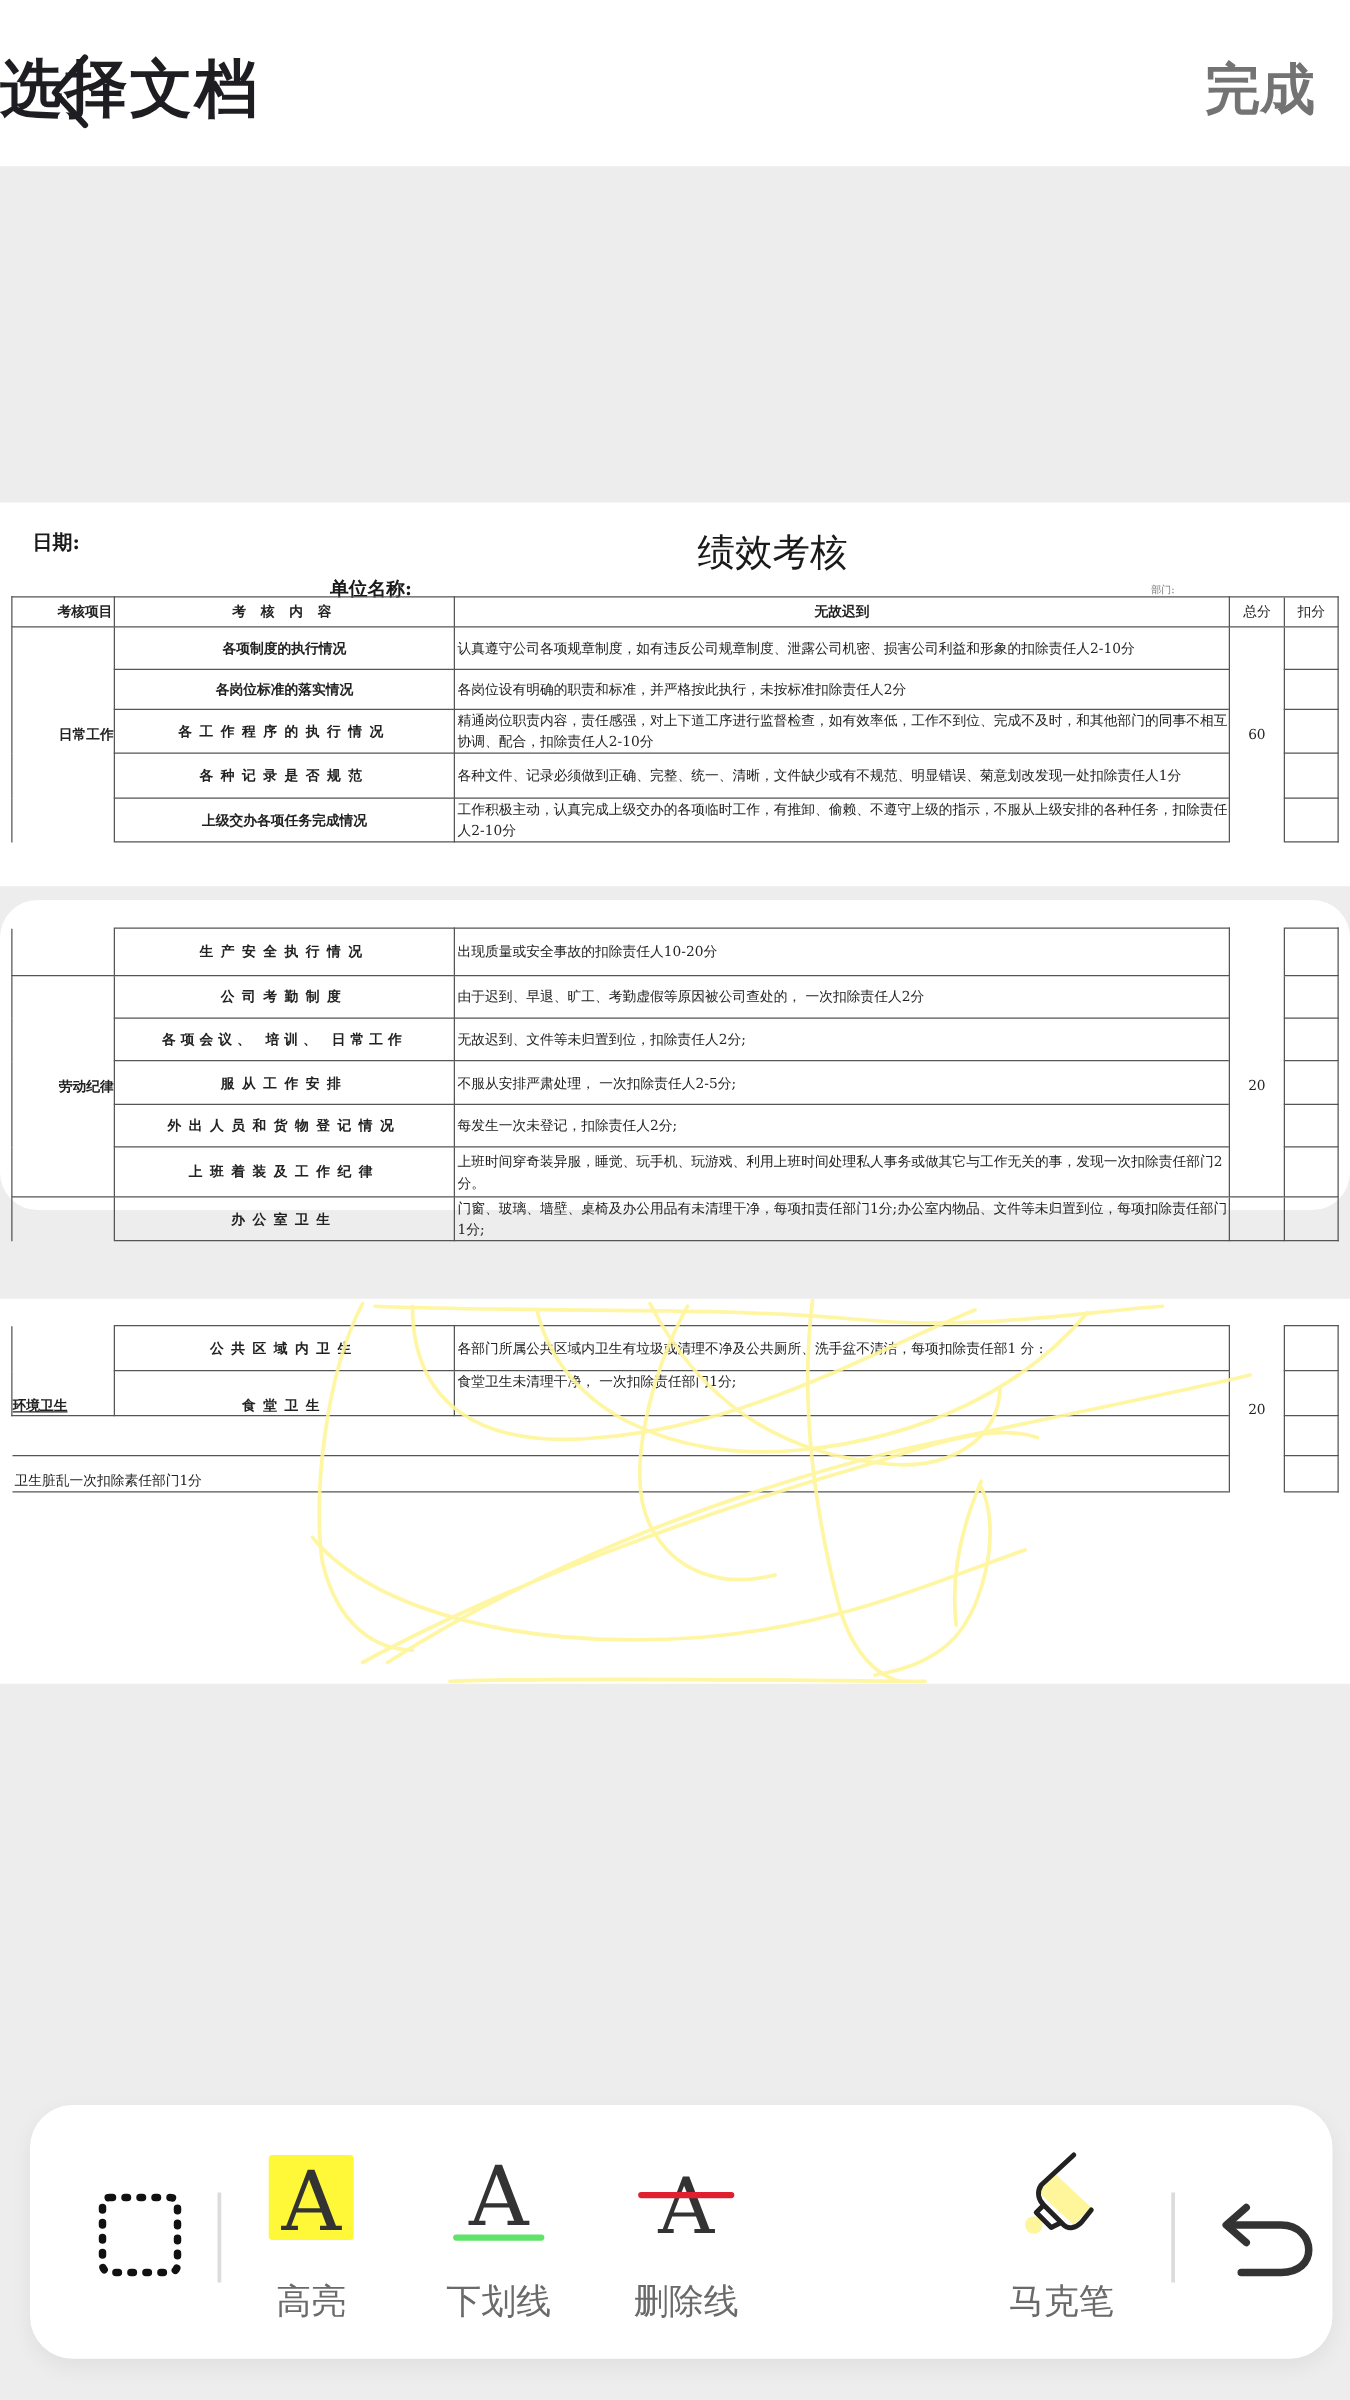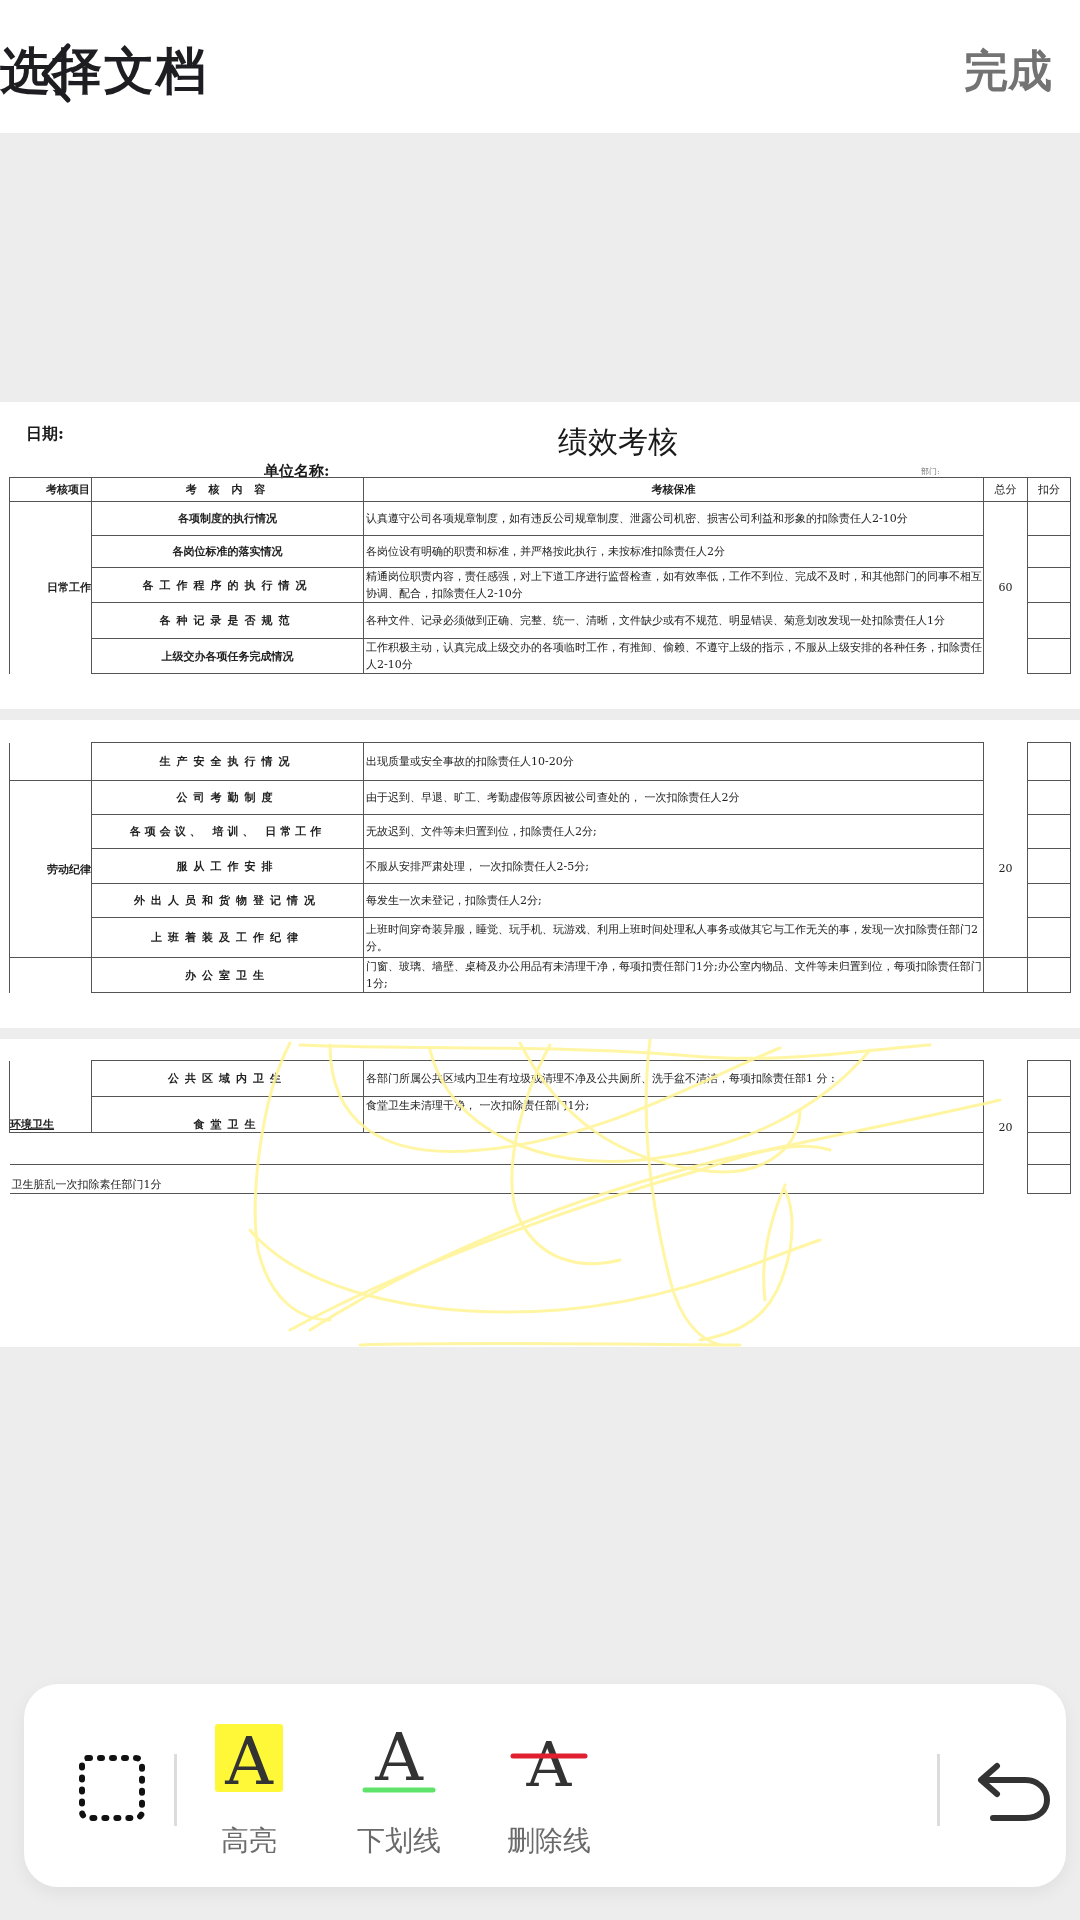--- a/index.html
+++ b/index.html
@@ -9,21 +9,21 @@
   
   .header { position: absolute; left: 0; top: 0; width: 1080px; height: 133px; background: #ffffff; }
   .back-btn { position: absolute; left: 30px; top: 36px; width: 60px; height: 70px; cursor: pointer; }
   .back-btn svg { width: 60px; height: 70px; }
   .page-title { position: absolute; left: 0; right: 0; top: 38px; text-align: left; font-size: 50px; font-weight: bold; color: #1e1e22; letter-spacing: 2px; }
   .done-btn { position: absolute; right: 28px; top: 42px; font-size: 44px; font-weight: bold; color: #737373; cursor: pointer; }
 
   
   .doc-page { position: absolute; left: 0; width: 1080px; background: #ffffff; }
   .page1 { top: 402px; height: 307px; }
-  .page2 { top: 720px; height: 308px; }
+  .page2 { top: 720px; height: 248px; border-radius: 30px; }
   .page3 { top: 1039px; height: 308px; overflow: hidden; }
 
   .doc-text { position: absolute; font-family: "DejaVu Serif", "Liberation Serif", serif; color: #1a1a1a; white-space: nowrap; }
   .date-label { left: 26px; top: 22px; font-size: 16px; font-weight: bold; }
   .doc-title { left: 558px; top: 20px; font-size: 30px; font-weight: normal; }
   .unit-label { left: 264px; top: 60px; font-size: 15px; font-weight: bold; }
   .dept-label { left: 921px; top: 64px; font-size: 8px; color: #777; }
 
   table.grid { position: absolute; border-collapse: collapse; font-family: "DejaVu Serif", "Liberation Serif", serif; table-layout: fixed; }
   table.grid td { border: 1px solid #555; font-size: 11px; color: #222; vertical-align: middle; overflow: hidden; }
@@ -72,21 +72,21 @@
         <col style="width:82px">
         <col style="width:272px">
         <col style="width:620px">
         <col style="width:44px">
         <col style="width:43px">
       </colgroup>
     <tbody>
         <tr class="hdr">
       <td class="c-cat" style="text-align:right;padding-right:1px;">考核项目</td>
       <td style="letter-spacing:4px;">考 核 内 容</td>
-      <td>考核保准</td>
+      <td>无故迟到</td>
       <td class="c-score-h" style="border-right:none;margin-top:32px;">总分</td>
       <td class="c-ded-h">扣分</td>
     </tr>
     <tr style="height:34px">
       <td class="c-cat" rowspan="5" style="border-bottom:none;text-align:right;">日常工作</td>
       <td class="c-item tight">各项制度的执行情况</td>
       <td class="c-crit">认真遵守公司各项规章制度，如有违反公司规章制度、泄露公司机密、损害公司利益和形象的扣除责任人2-10分</td>
       <td class="c-score" rowspan="5" style="border-top:none;border-bottom:none;">60</td>
       <td class="c-ded"></td>
     </tr>
@@ -249,20 +249,29 @@
 
     <div class="tool" style="left:300px; width:150px;">
       <svg class="icon" viewBox="0 0 80 80">
         <text x="40" y="68" text-anchor="middle" font-family="DejaVu Serif, serif" font-size="62" fill="#333">A</text>
         <line x1="4" y1="38" x2="76" y2="38" stroke="#e02030" stroke-width="5" stroke-linecap="round"></line>
       </svg>
       <div class="label">删除线</div>
     </div>
 
 
+    <div class="tool" style="left:600px; width:150px;">
+      <svg class="icon" viewBox="0 0 80 80">
+        <path d="M34,20 L64,48 L50,62 L22,36 Z" fill="#fff59a"></path>
+        <circle cx="18" cy="62" r="7" fill="#fff59a"></circle>
+        <path d="M50,6 L24,30 C20,36 22,42 26,46 L42,62 C46,66 52,64 56,60 L64,50" fill="none" stroke="#222" stroke-width="4" stroke-linejoin="round" stroke-linecap="round"></path>
+        <path d="M26,46 L20,52 L32,64 L40,60" fill="none" stroke="#222" stroke-width="4" stroke-linejoin="round"></path>
+      </svg>
+      <div class="label">马克笔</div>
+    </div>
   </div>
 
   <div class="divider" style="left:913px;"></div>
   <div class="undo-btn">
     <svg viewBox="0 0 90 90" width="90" height="90">
       <path d="M28,22 L12,36 L28,50" fill="none" stroke="#333" stroke-width="6" stroke-linecap="round" stroke-linejoin="round"></path>
       <path d="M14,36 L56,36 C70,36 78,46 78,56 C78,66 70,74 56,74 L24,74" fill="none" stroke="#333" stroke-width="6" stroke-linecap="round"></path>
     </svg>
   </div>
 </div>

